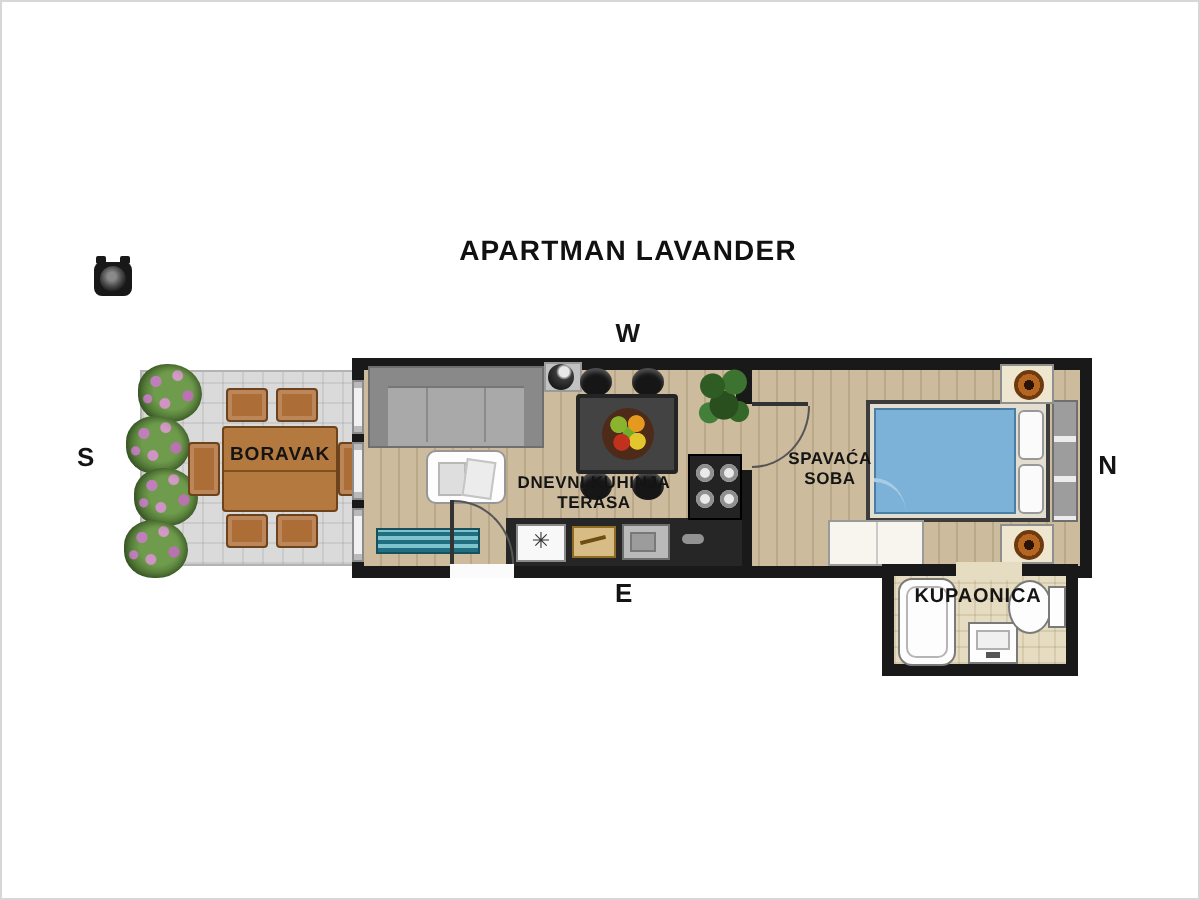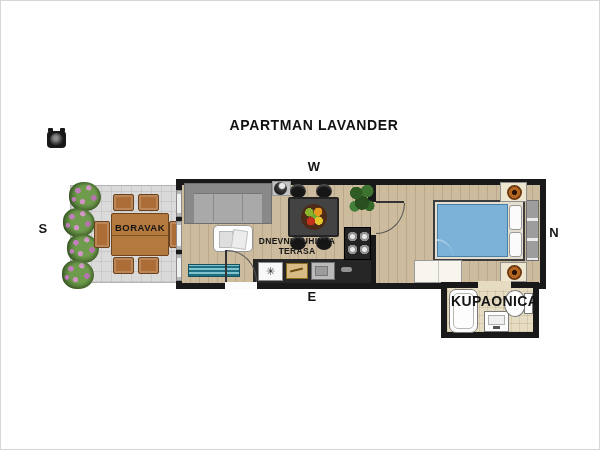--- a/index.html
+++ b/index.html
@@ -116,21 +116,21 @@
      #e6dcc2;border:6px solid #191919;}
   .tub{background:#fdfdfd;border:1.5px solid #7a7a7a;border-radius:7px;}
   .tub::after{content:"";position:absolute;left:3px;top:3px;right:3px;bottom:3px;border:1px solid #b5b5b5;border-radius:5px;}
   .bsink{background:#fdfdfd;border:1px solid #7a7a7a;}
   .bsink::before{content:"";position:absolute;left:3px;top:3px;right:3px;bottom:6px;background:#f0f0f0;border:1px solid #b0b0b0;}
   .bsink::after{content:"";position:absolute;left:50%;bottom:2px;width:7px;height:3px;margin-left:-3.5px;background:#555;}
   .toilet-bowl{background:#fdfdfd;border:1px solid #7a7a7a;border-radius:50%;}
   .toilet-tank{background:#fdfdfd;border:1px solid #7a7a7a;}
 
   .room-lbl{font-size:8.5px;}
-  .kup-lbl{font-size:14px;letter-spacing:.4px;}
+  .kup-lbl{font-size:10px;letter-spacing:.4px;}
 </style>
 </head>
 <body>
 
 <div class="canvas">
 
   <div class="abs" style="left:133px;top:116px;width:360px;text-align:center;">
     <div class="title" style="font-weight:bold;">APARTMAN LAVANDER</div>
   </div>
 
@@ -226,15 +226,19 @@
   <div class="abs gap-tile" style="left:477px;top:280px;width:33px;height:9px;"></div>
   <div class="abs tub" style="left:448px;top:288px;width:29px;height:44px;"></div>
   <div class="abs bsink" style="left:483px;top:310px;width:25px;height:21px;"></div>
   <div class="abs toilet-bowl" style="left:503px;top:289px;width:22px;height:27px;"></div>
   <div class="abs toilet-tank" style="left:523px;top:292px;width:9px;height:21px;"></div>
 
   <div class="lbl room-lbl" style="left:243px;top:236px;width:106px;">
     <div>DNEVNI KUHINJA</div>
     <div>TERASA</div>
   </div>
+  <div class="lbl room-lbl" style="left:383px;top:224px;width:62px;">
+    <div>SPAVAĆA</div>
+    <div>SOBA</div>
+  </div>
   <div class="lbl kup-lbl" style="left:450px;top:292px;width:76px;z-index:5;">KUPAONICA</div>
 
 </div>
 
 </body></html>

